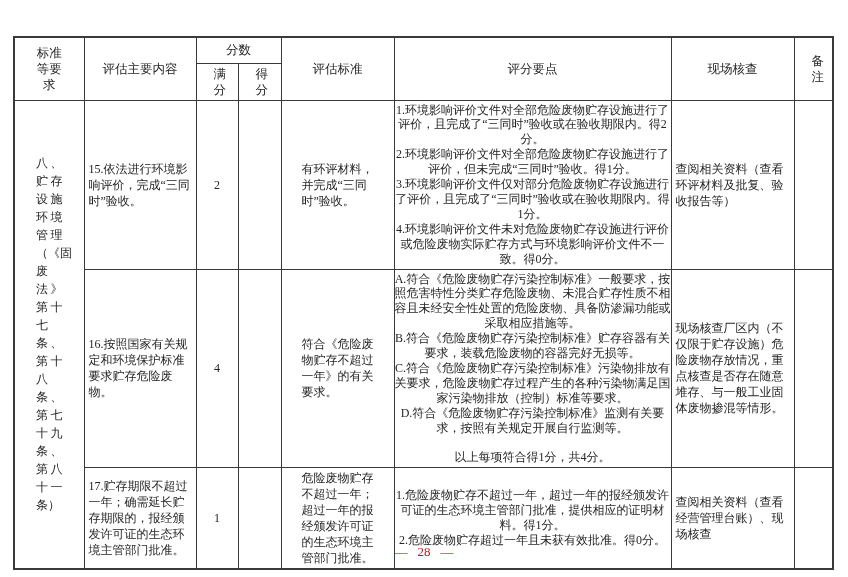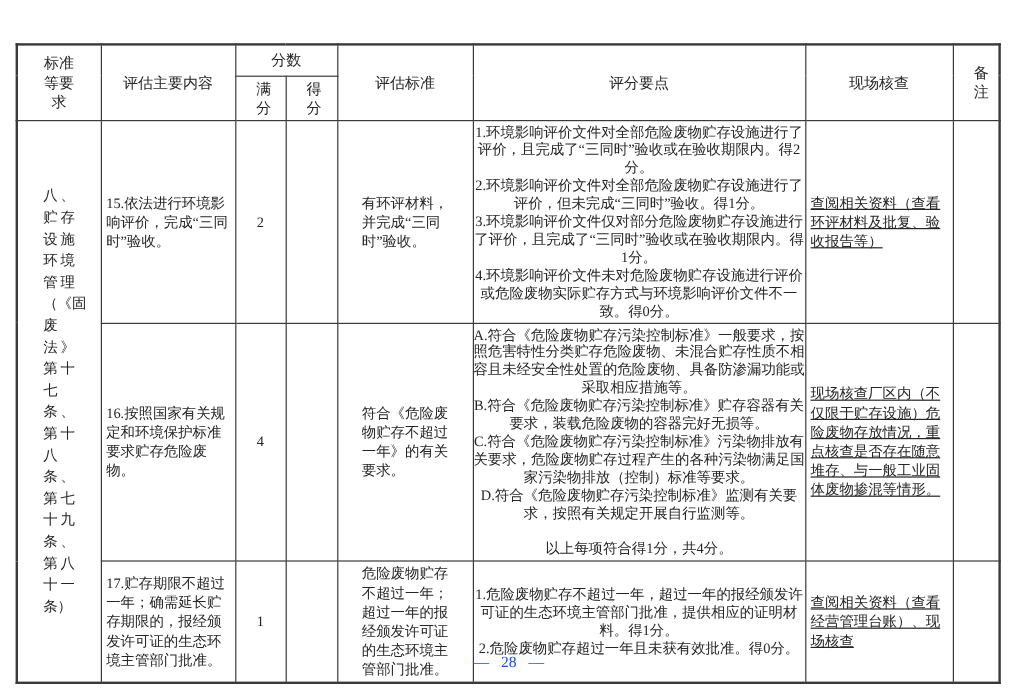--- a/index.html
+++ b/index.html
@@ -59,30 +59,29 @@
   }
   td.cell-points {
     text-align: center;
     line-height: 14.9px;
     padding: 2px 0;
     white-space: pre-line;
   }
   td.cell-method {
     text-align: left;
     padding: 0 4px;
-    text-decoration: underline;
   }
   .page-footer {
     position: absolute;
     left: 0;
     top: 544px;
     width: 100%;
     text-align: center;
     font-size: 13px;
-    color: #1d4ed8;
+    color: #b91c1c;
   }
   .page-footer .dash {
     display: inline-block;
     margin: 0 10px;
   }
 </style>
 </head>
 <body>
 
 <div class="page">

